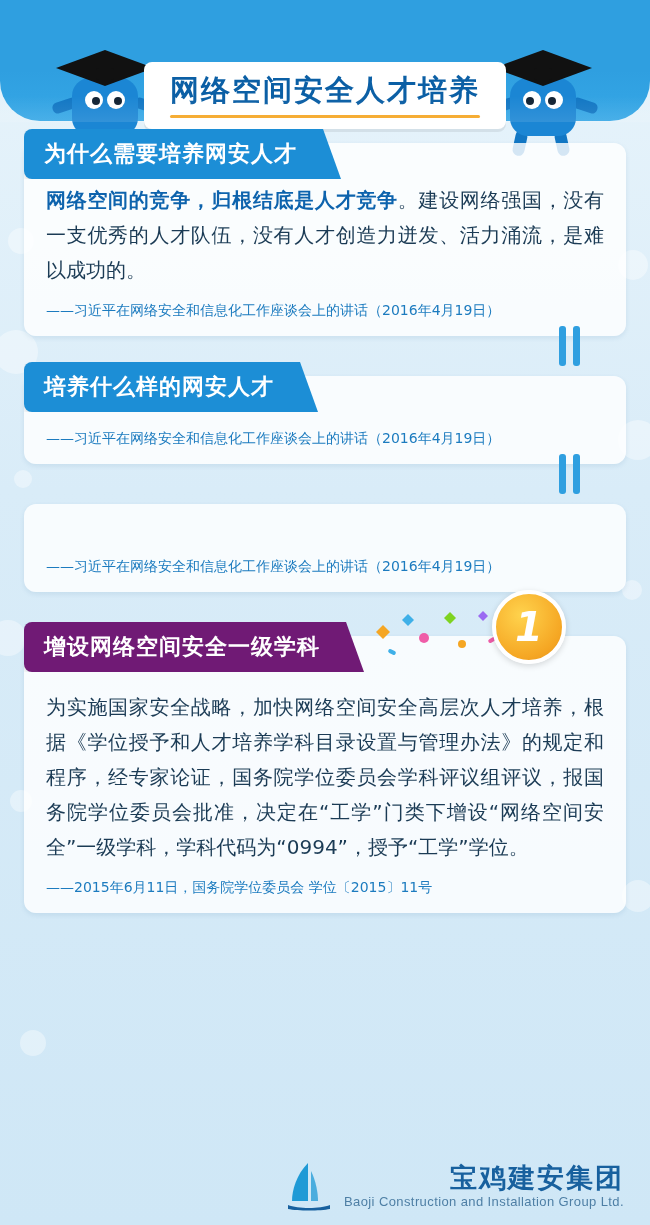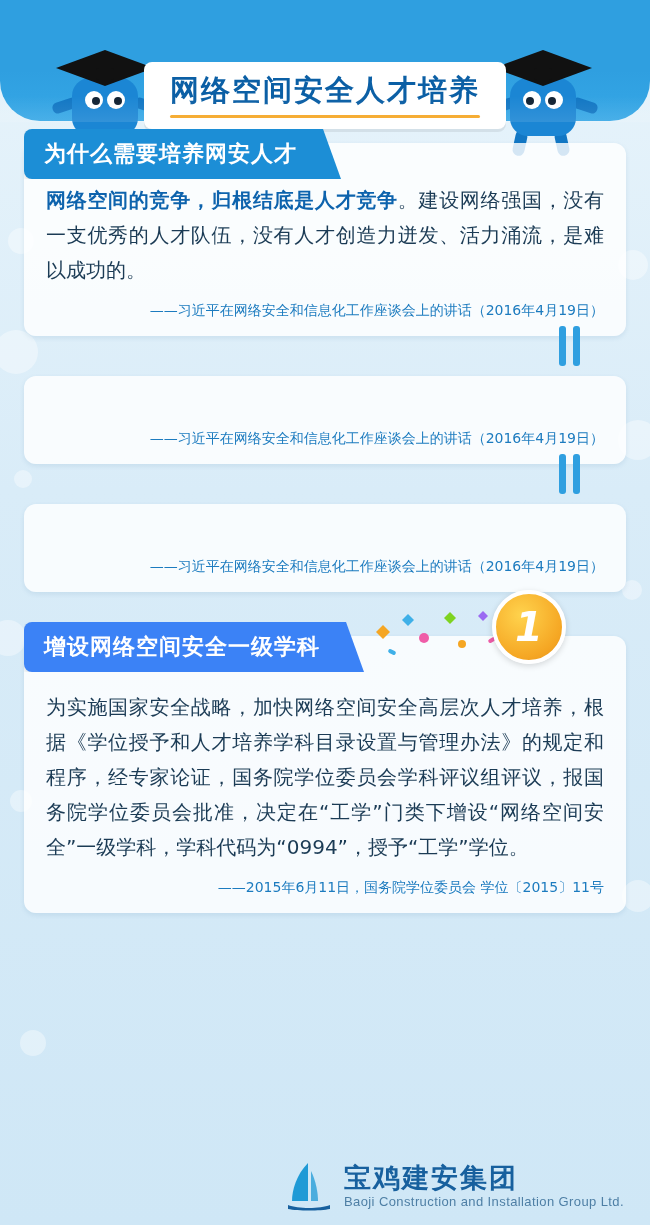--- a/index.html
+++ b/index.html
@@ -85,33 +85,32 @@
     color: #fff;
     font-size: 22px;
     font-weight: bold;
     padding: 10px 44px 10px 20px;
     border-radius: 8px 0 0 8px;
     letter-spacing: 1px;
     clip-path: polygon(0 0, calc(100% - 18px) 0, 100% 100%, 0 100%);
     box-shadow: 0 2px 4px rgba(0,0,0,0.12);
     font-family: "DejaVu Sans", "Liberation Sans", sans-serif;
   }
-  .card-header.orange { background: #3b82f6; }
+  .card-header.orange { background: #701a75; }
 
   .body-text {
     font-size: 20px;
     line-height: 1.75;
     color: #1b3b55;
     text-align: justify;
     font-family: "DejaVu Sans", "Liberation Sans", sans-serif;
   }
   .hl { color: #0d63ad; font-weight: bold; }
   .source {
     margin-top: 14px;
-    text-align: right;
     font-size: 14px;
     color: #1c7bbf;
     font-family: "DejaVu Sans", "Liberation Sans", sans-serif;
   }
 
   
   .connector {
     position: absolute;
     right: 46px;
     bottom: -30px;
@@ -161,20 +160,21 @@
     padding-right: 26px;
     gap: 12px;
   }
   .logo-text { line-height: 1.05; }
   .logo-main {
     font-size: 27px;
     font-weight: bold;
     color: #17609e;
     letter-spacing: 2px;
     font-family: "DejaVu Sans", "Liberation Sans", sans-serif;
+    text-align: right;
   }
   .logo-sub {
     font-size: 13px;
     color: #4e7fa5;
     letter-spacing: 0.4px;
     margin-top: 3px;
     font-family: "Liberation Sans", sans-serif;
   }
 </style>
 </head>
@@ -248,20 +248,21 @@
       <span class="hl">网络空间的竞争，归根结底是人才竞争</span><span>。建设网络强国，没有一支优秀的人才队伍，没有人才创造力迸发、活力涌流，是难以成功的。</span>
     </p>
     <div class="source">——习近平在网络安全和信息化工作座谈会上的讲话（2016年4月19日）</div>
     <div class="connector">
         <span></span>
         <span></span>
       </div>
   </div>
 
   <div class="card" style="margin-top:40px;">
+    <div class="card-header">培养什么样的网安人才</div>
     <div class="source">——习近平在网络安全和信息化工作座谈会上的讲话（2016年4月19日）</div>
     <div class="connector">
         <span></span>
         <span></span>
       </div>
   </div>
 
   <div class="card" style="margin-top:40px;">
     <div class="source">——习近平在网络安全和信息化工作座谈会上的讲话（2016年4月19日）</div>
   </div>

